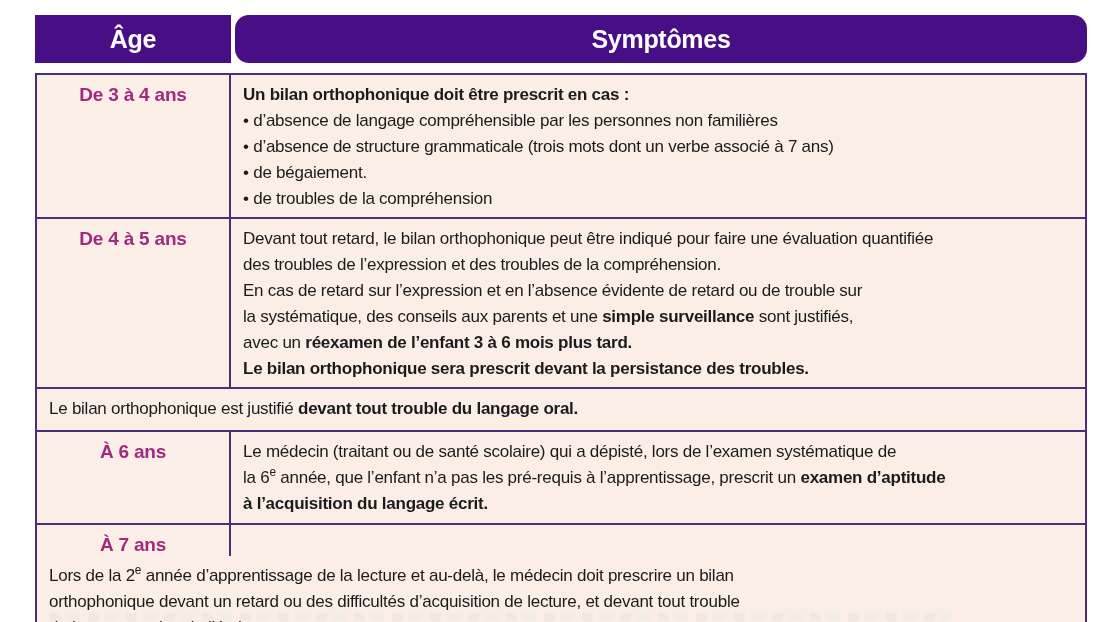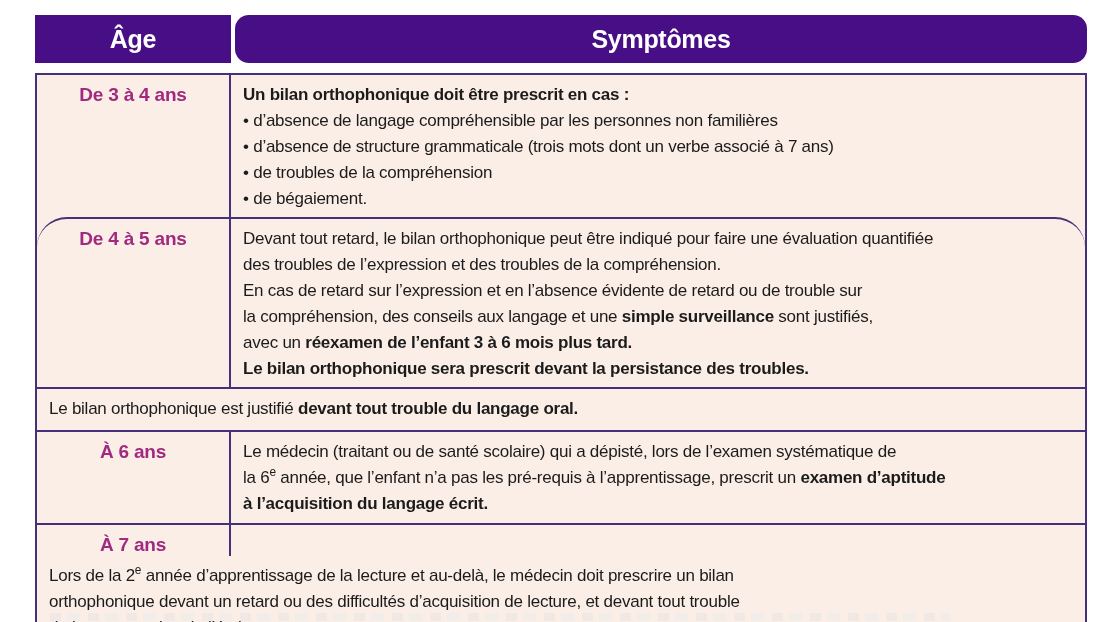--- a/index.html
+++ b/index.html
@@ -16,21 +16,21 @@
   .table{position:absolute;left:35px;top:15px;width:1052px;}
   .thead{display:flex;height:48px;}
   .th{background:var(--header-bg);color:#ffffff;font-weight:bold;font-size:25px;
       display:flex;align-items:center;justify-content:center;letter-spacing:-0.3px;}
   .th-age{width:196px;margin-right:4px;}
   .th-sym{flex:1;border-radius:14px;}
   .tbody{margin-top:10px;border:2px solid var(--border);background:var(--cell-bg);}
   .tr{display:flex;border-top:2px solid var(--border);}
   .tr:first-child{border-top:none;border-radius:7px;}
   .tr:nth-child(1){min-height:133px;}
-  .tr:nth-child(2){min-height:160px;border-radius:30px;}
+  .tr:nth-child(2){min-height:160px;}
   .tr:nth-child(3){min-height:43px;}
   .tr:nth-child(4){min-height:93px;}
   .tr:nth-child(5){min-height:90px;flex-direction:column;}
   .td-age{width:194px;border-right:2px solid var(--border);text-align:center;
           padding-top:9px;font-weight:bold;font-size:19px;color:var(--age-text);
           letter-spacing:-0.2px;}
   .td-sym{flex:1;padding:7px 12px 5px 12px;font-size:17px;line-height:26px;
           letter-spacing:-0.25px;}
   .td-sym .b{font-weight:bold;}
   .td-sym .sup{vertical-align:super;font-size:70%;line-height:0;}
@@ -51,32 +51,32 @@
     </div>
 
     <div class="tbody">
 
       <div class="tr">
         <div class="td-age">De 3 à 4 ans</div>
         <div class="td-sym">
             <div><span class="b">Un bilan orthophonique doit être prescrit en cas :</span></div>
             <div><span>• d’absence de langage compréhensible par les personnes non familières</span></div>
             <div><span>• d’absence de structure grammaticale (trois mots dont un verbe associé à 7 ans)</span></div>
+            <div><span>• de bégaiement.</span></div>
             <div><span>• de troubles de la compréhension</span></div>
-            <div><span>• de bégaiement.</span></div>
           </div>
       </div>
 
       <div class="tr">
         <div class="td-age">De 4 à 5 ans</div>
         <div class="td-sym">
             <div><span>Devant tout retard, le bilan orthophonique peut être indiqué pour faire une évaluation quantifiée</span></div>
             <div><span>des troubles de l’expression et des troubles de la compréhension.</span></div>
             <div><span>En cas de retard sur l’expression et en l’absence évidente de retard ou de trouble sur</span></div>
-            <div><span>la compréhension, des conseils aux langage et une </span><span class="b">simple surveillance</span><span> sont justifiés,</span></div>
+            <div><span>la systématique, des conseils aux parents et une </span><span class="b">simple surveillance</span><span> sont justifiés,</span></div>
             <div><span>avec un </span><span class="b">réexamen de l’enfant 3 à 6 mois plus tard.</span></div>
             <div><span class="b">Le bilan orthophonique sera prescrit devant la persistance des troubles.</span></div>
           </div>
       </div>
 
       <div class="tr">
         <div class="td-sym">
             <div><span>Le bilan orthophonique est justifié </span><span class="b">devant tout trouble du langage oral.</span></div>
           </div>
       </div>

